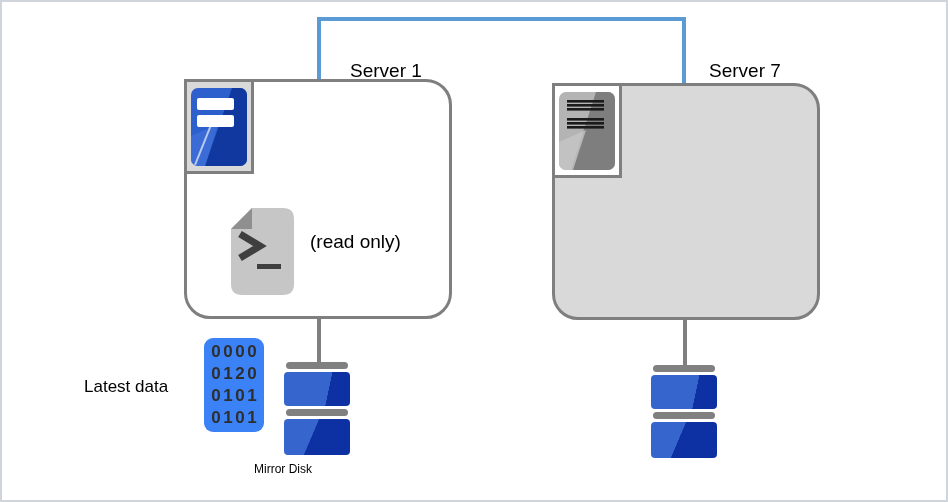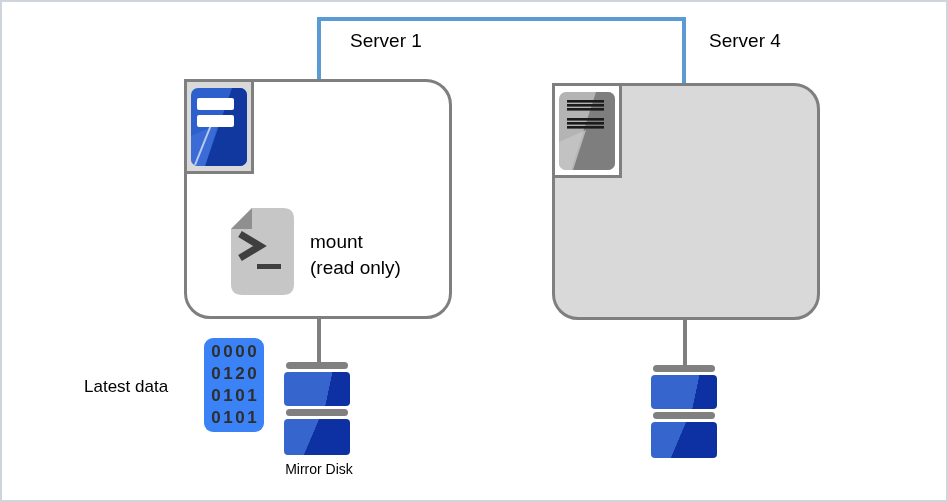--- a/index.html
+++ b/index.html
@@ -7,21 +7,21 @@
     position:relative;width:948px;height:502px;box-sizing:border-box;
     background:#ffffff;border:2px solid #cfd5da;overflow:hidden;
     font-family:"Liberation Sans",sans-serif;color:#000;
   }
   
   .hb{position:absolute;background:#5b9bd5;}
   .hb-h{left:315px;top:15px;width:369px;height:4px;}
   .hb-v1{left:315px;top:15px;width:4px;height:64px;}
   .hb-v2{left:680px;top:15px;width:4px;height:68px;}
   
-  .srv-label{position:absolute;top:28px;font-size:19px;line-height:22px;white-space:nowrap;}
+  .srv-label{position:absolute;top:58px;font-size:19px;line-height:22px;white-space:nowrap;}
   .srv-label.s1{left:348px;}
   .srv-label.s2{left:707px;}
   
   .server-box{position:absolute;box-sizing:border-box;border:3px solid #7f7f7f;border-radius:26px;}
   .server-box.s1{left:182px;top:77px;width:268px;height:240px;background:#ffffff;}
   .server-box.s2{left:550px;top:81px;width:268px;height:237px;background:#d9d9d9;}
   
   .icon-frame{position:absolute;box-sizing:border-box;border:3px solid #7f7f7f;
     display:flex;align-items:center;justify-content:center;width:70px;height:95px;}
   .icon-frame.s1{left:182px;top:77px;background:#d9d9d9;}
@@ -34,40 +34,40 @@
   .disk-conn.c1{left:315px;top:315px;height:46px;}
   .disk-conn.c2{left:681px;top:316px;height:48px;}
   
   .disk{position:absolute;width:66px;display:flex;flex-direction:column;align-items:center;gap:3px;}
   .disk.d1{left:282px;top:360px;}
   .disk.d2{left:649px;top:363px;}
   .disk-bar{width:62px;height:7px;background:#808080;border-radius:3.5px;}
   .disk-platter{width:66px;border-radius:4px;}
   .disk-platter.p1{height:34px;background:linear-gradient(102deg,#3565cd 66%,#0d31a2 66.4%);}
   .disk-platter.p2{height:36px;background:linear-gradient(113deg,#3565cd 43%,#0d31a2 43.4%);}
-  .mirror-label{position:absolute;left:252px;top:456px;width:130px;text-align:center;
-    font-size:14px;line-height:22px;}
+  .mirror-label{position:absolute;left:252px;top:456px;width:130px;
+    font-size:12px;line-height:22px;}
   
   .binary{position:absolute;left:202px;top:336px;width:60px;height:94px;background:#3b82f6;
     border-radius:9px;display:flex;flex-direction:column;justify-content:center;align-items:center;
     font-weight:bold;font-size:17px;line-height:22px;letter-spacing:2.5px;color:#2e2e2e;}
   .binary span{display:block;text-indent:2.5px;}
   .latest-label{position:absolute;left:82px;top:374px;font-size:17px;line-height:22px;white-space:nowrap;}
 </style>
 </head>
 <body>
 
 <div class="canvas">
 
   <div class="hb hb-h"></div>
   <div class="hb hb-v1"></div>
   <div class="hb hb-v2"></div>
 
   <div class="srv-label s1">Server 1</div>
-  <div class="srv-label s2">Server 4</div>
+  <div class="srv-label s2">Server 7</div>
 
   <div class="server-box s1"></div>
   <div class="server-box s2"></div>
 
   <div class="icon-frame s1">
     <svg width="56" height="78" viewBox="0 0 56 78">
       <defs>
           <clipPath id="clipT1">
             <rect width="56" height="78" rx="7"></rect>
           </clipPath>
@@ -108,21 +108,20 @@
 
   <div class="doc-icon">
     <svg width="63" height="87" viewBox="0 0 63 87">
       <path d="M21 0 H52 Q63 0 63 11 V76 Q63 87 52 87 H11 Q0 87 0 76 V21 Z" fill="#c6c6c6"></path>
       <path d="M21 0 L0 21 L21 21 Z" fill="#8f8f8f"></path>
       <polyline points="9,26 29,38 9,50" fill="none" stroke="#3f3f3f" stroke-width="7" stroke-linejoin="miter"></polyline>
       <rect x="26" y="56" width="24" height="5" fill="#3f3f3f"></rect>
     </svg>
   </div>
   <div class="mount-text">
-    <div>mount</div>
     <div>(read only)</div>
   </div>
 
   <div class="disk-conn c1"></div>
   <div class="disk-conn c2"></div>
 
   <div class="disk d1">
     <div class="disk-bar"></div>
     <div class="disk-platter p1"></div>
     <div class="disk-bar"></div>

